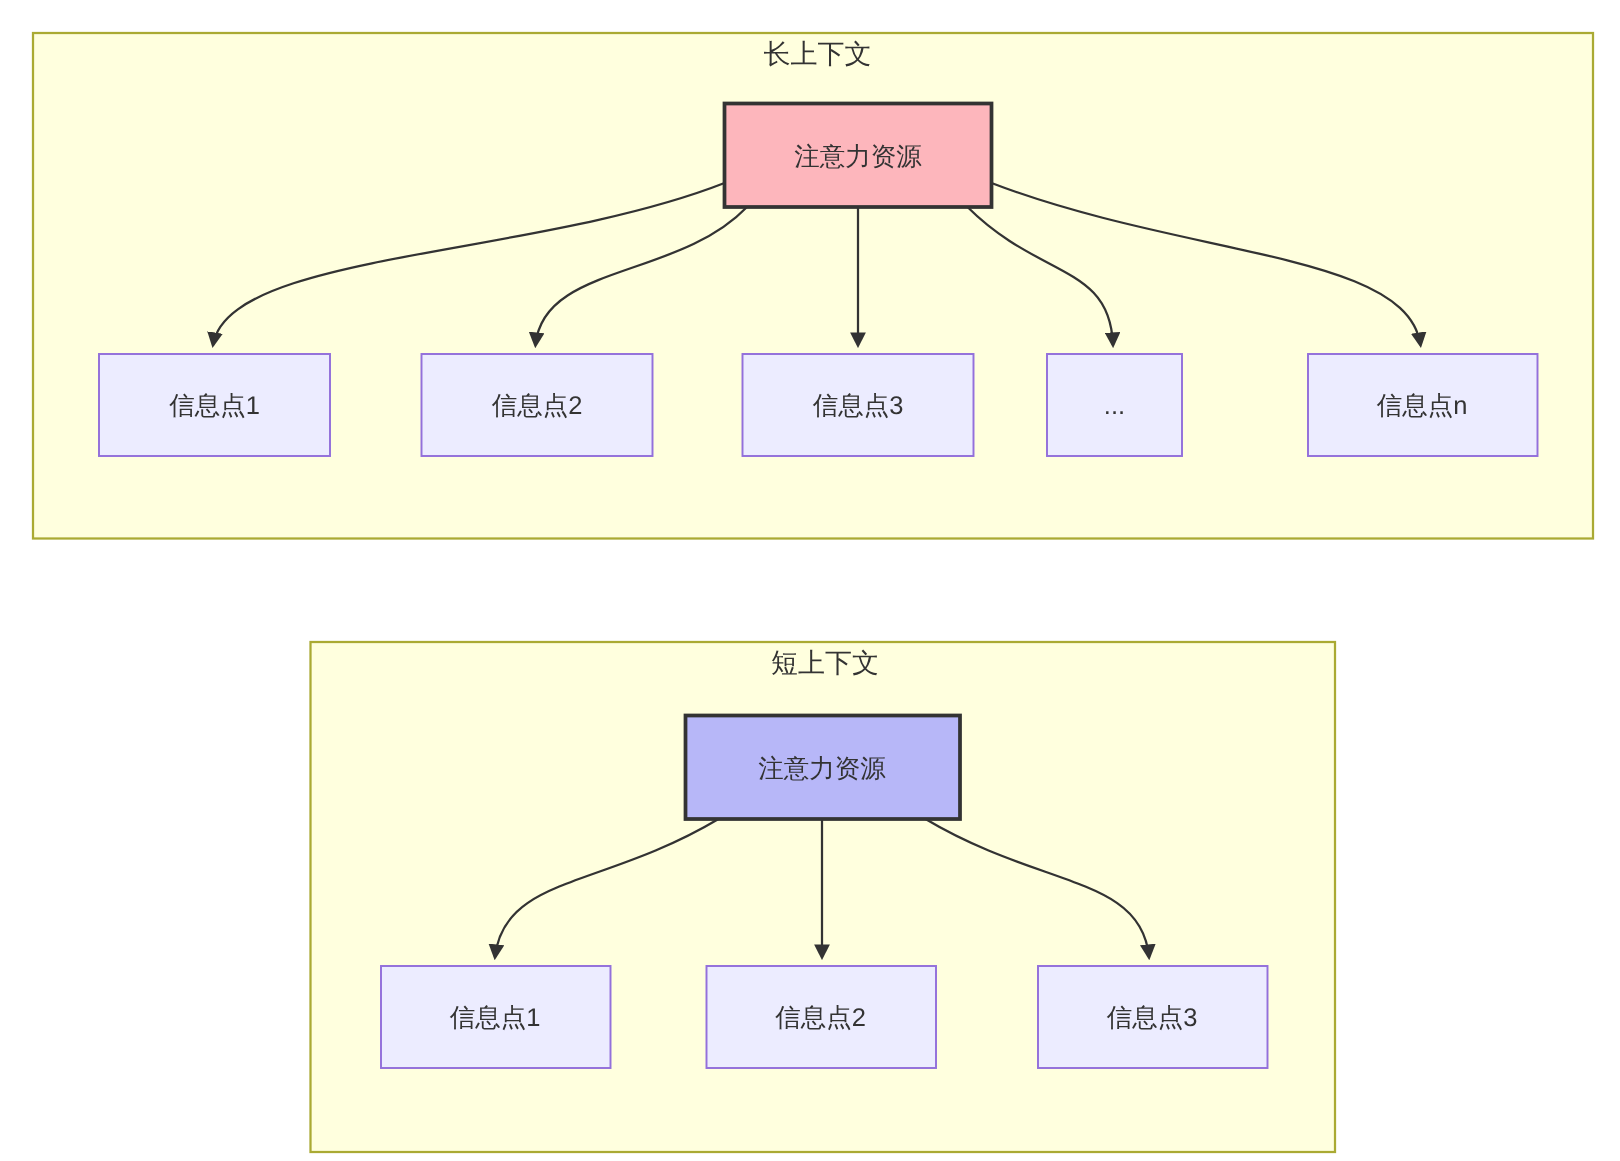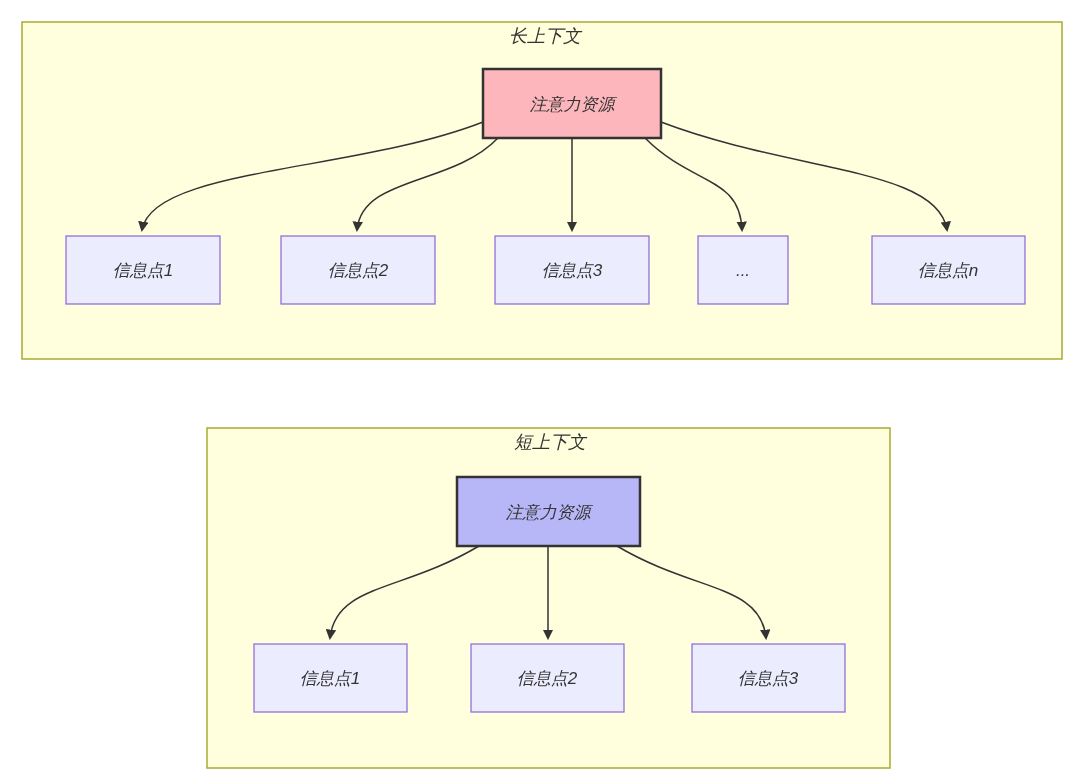--- a/index.html
+++ b/index.html
@@ -1,20 +1,19 @@
 <!DOCTYPE html>
 <html><head>
 <meta charset="utf-8">
 <style>
   html, body { margin: 0; padding: 0; background: #ffffff; }
   .stage {
     width: 1080px; height: 774px; position: relative;
     background: #ffffff; overflow: hidden;
     font-family: "Liberation Sans", "DejaVu Sans", sans-serif;
-    font-style: italic;
   }
   svg text {
     fill: #333333;
     font-family: "Liberation Sans", "DejaVu Sans", sans-serif;
     text-anchor: middle;
   }
   .container-rect { stroke: #aaaa33; stroke-width: 1.5; }
   .container-title { font-size: 18px; }
   .root-rect { stroke: #333333; stroke-width: 2.5; }
   .child-rect { stroke: #9370db; stroke-width: 1.3; }

